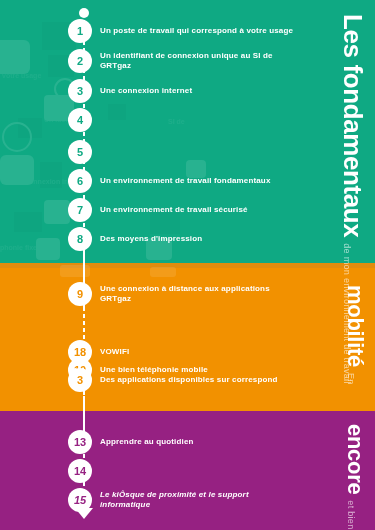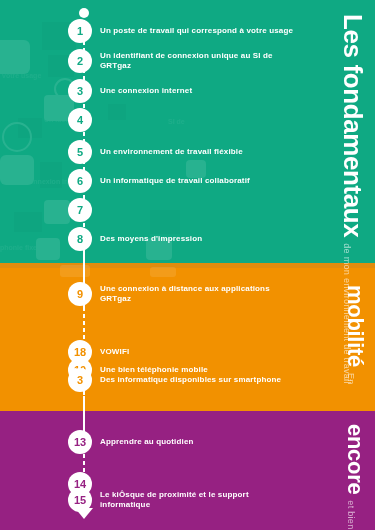--- a/index.html
+++ b/index.html
@@ -233,59 +233,59 @@
   </div>
   <div class="row" style="top:79px;">
     <span class="bullet green">3</span>
     <span class="row-label">Une connexion internet</span>
   </div>
   <div class="row" style="top:108px;">
     <span class="bullet green">4</span>
   </div>
   <div class="row" style="top:140px;">
     <span class="bullet green">5</span>
-    <span class="row-label">Un environnement de travail fléxible</span>
   </div>
   <div class="row" style="top:169px;">
     <span class="bullet green">6</span>
-    <span class="row-label">Un informatique de travail collaboratif</span>
+    <span class="row-label">Un environnement de travail fondamentaux</span>
   </div>
   <div class="row" style="top:198px;">
     <span class="bullet green">7</span>
+    <span class="row-label">Un environnement de travail sécurisé</span>
   </div>
   <div class="row" style="top:227px;">
     <span class="bullet green">8</span>
     <span class="row-label">Des moyens d'impression</span>
   </div>
 
   <div class="row" style="top:282px;">
     <span class="bullet orange">9</span>
     <span class="row-label">Une connexion à distance aux applications GRTgaz</span>
   </div>
   <div class="row" style="top:312px;margin-top:46px;">
     <span class="bullet orange">10</span>
     <span class="row-label">Une bien téléphonie mobile</span>
   </div>
   <div class="row" style="top:340px;">
     <span class="bullet orange">18</span>
     <span class="row-label">VOWIFI</span>
   </div>
   <div class="row" style="top:368px;">
     <span class="bullet orange">3</span>
-    <span class="row-label">Des informatique disponibles sur smartphone</span>
+    <span class="row-label">Des applications disponibles sur correspond</span>
   </div>
 
   <div class="row" style="top:430px;">
     <span class="bullet purple">13</span>
     <span class="row-label">Apprendre au quotidien</span>
   </div>
-  <div class="row" style="top:472px;">
+  <div class="row" style="top:459px;">
     <span class="bullet purple">14</span>
   </div>
-  <div class="row" style="top:488px;">
+  <div class="row" style="top:488px;font-style:italic;">
     <span class="bullet purple">15</span>
     <span class="row-label">Le kiÔsque de proximité et le support informatique</span>
   </div>
 
   <div class="vtitle" id="title-green">
     <span class="main">Les fondamentaux</span>
     <span class="sub">de mon environnement de travail</span>
   </div>
 
   <div class="vtitle" id="title-orange">

